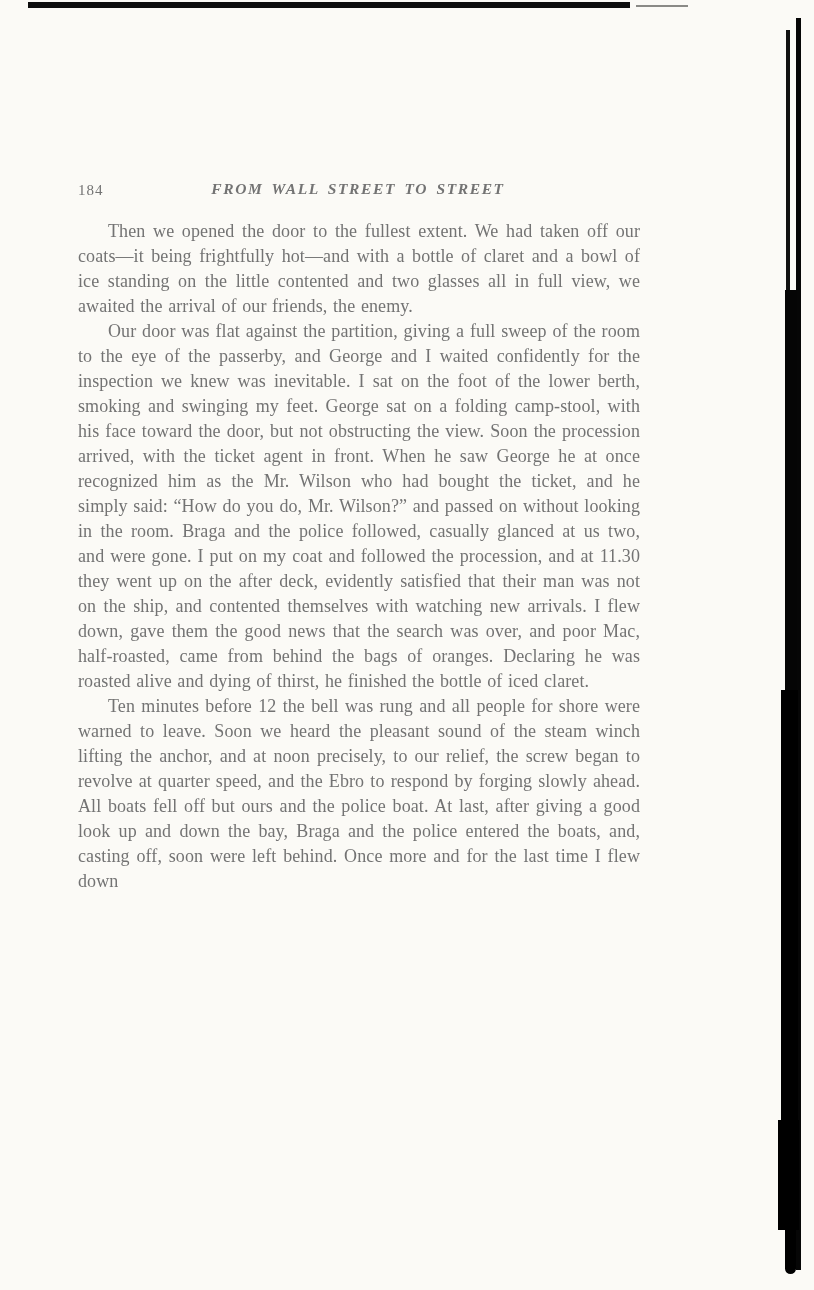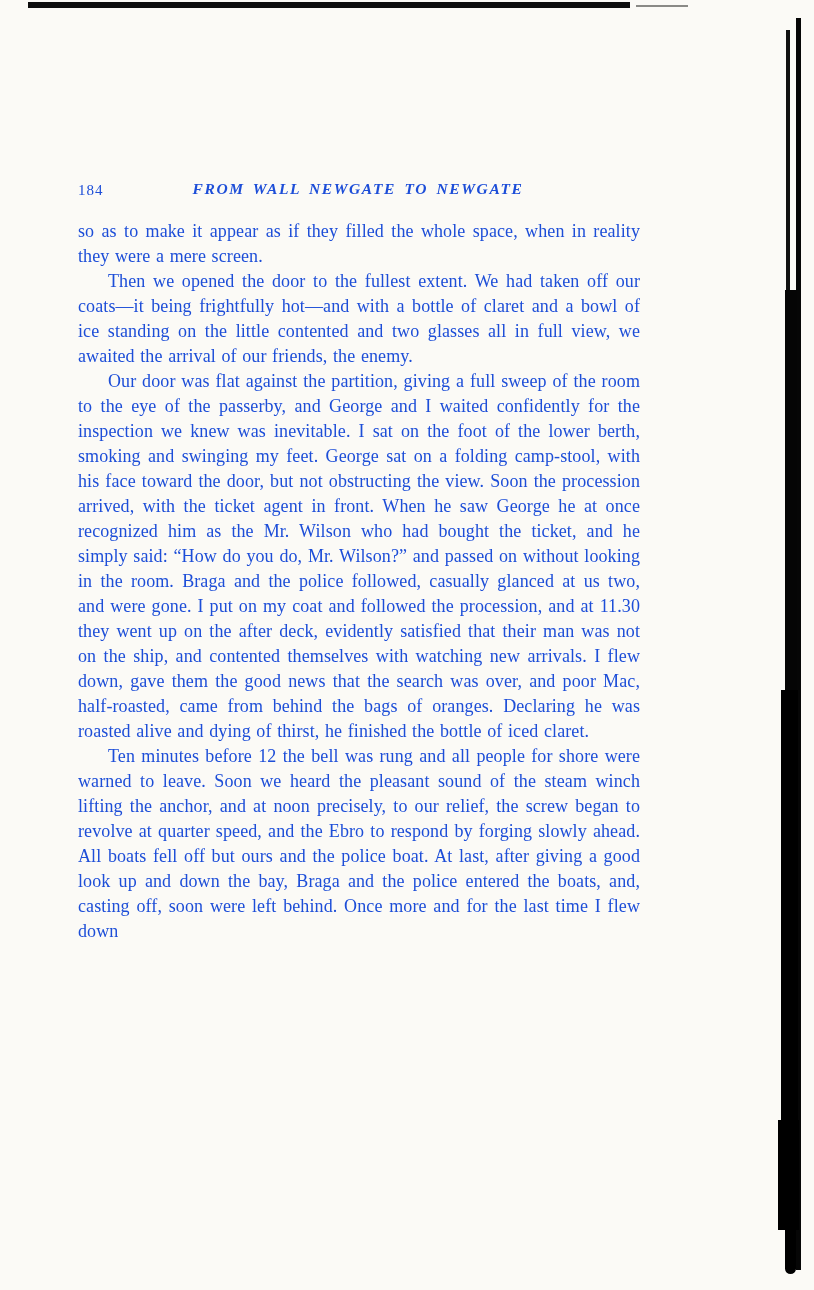--- a/index.html
+++ b/index.html
@@ -7,21 +7,21 @@
     padding: 0;
     background: #ffffff;
   }
   .page {
     position: relative;
     width: 814px;
     height: 1290px;
     background: #fbfaf6;
     overflow: hidden;
     font-family: "Liberation Serif", serif;
-    color: #1d4ed8;
+    color: #737373;
   }
 
   
   .top-scan-line {
     position: absolute;
     top: 2px;
     left: 28px;
     width: 602px;
     height: 6px;
     background: #0d0d0d;
@@ -139,23 +139,22 @@
   <div class="top-scan-dash"></div>
   <div class="right-band-thin"></div>
   <div class="right-band-inner"></div>
   <div class="right-band-a"></div>
   <div class="right-band-b"></div>
   <div class="right-band-c"></div>
   <div class="right-band-taper"></div>
 
   <div class="header-row">
     <span class="page-number">184</span>
-    <div class="running-header">FROM WALL NEWGATE TO NEWGATE</div>
+    <div class="running-header">FROM WALL STREET TO STREET</div>
   </div>
 
   <div class="body-text">
-    <p class="first">so as to make it appear as if they filled the whole space, when in reality they were a mere screen.</p>
     <p>Then we opened the door to the fullest extent.  We had taken off our coats—it being frightfully hot—and with a bottle of claret and a bowl of ice standing on the little contented and two glasses all in full view, we awaited the arrival of our friends, the enemy.</p>
     <p>Our door was flat against the partition, giving a full sweep of the room to the eye of the passerby, and George and I waited confidently for the inspection we knew was inevitable. I sat on the foot of the lower berth, smoking and swinging my feet.  George sat on a folding camp-stool, with his face toward the door, but not obstructing the view.  Soon the procession arrived, with the ticket agent in front.  When he saw George he at once recognized him as the Mr. Wilson who had bought the ticket, and he simply said: “How do you do, Mr. Wilson?” and passed on without looking in the room.  Braga and the police followed, casually glanced at us two, and were gone.  I put on my coat and followed the procession, and at 11.30 they went up on the after deck, evidently satisfied that their man was not on the ship, and contented themselves with watching new arrivals.  I flew down, gave them the good news that the search was over, and poor Mac, half-roasted, came from behind the bags of oranges. Declaring he was roasted alive and dying of thirst, he finished the bottle of iced claret.</p>
     <p>Ten minutes before 12 the bell was rung and all people for shore were warned to leave.  Soon we heard the pleasant sound of the steam winch lifting the anchor, and at noon precisely, to our relief, the screw began to revolve at quarter speed, and the Ebro to respond by forging slowly ahead.  All boats fell off but ours and the police boat.  At last, after giving a good look up and down the bay, Braga and the police entered the boats, and, casting off, soon were left behind.  Once more and for the last time I flew down</p>
   </div>
 
 </div>
 
 </body></html>

